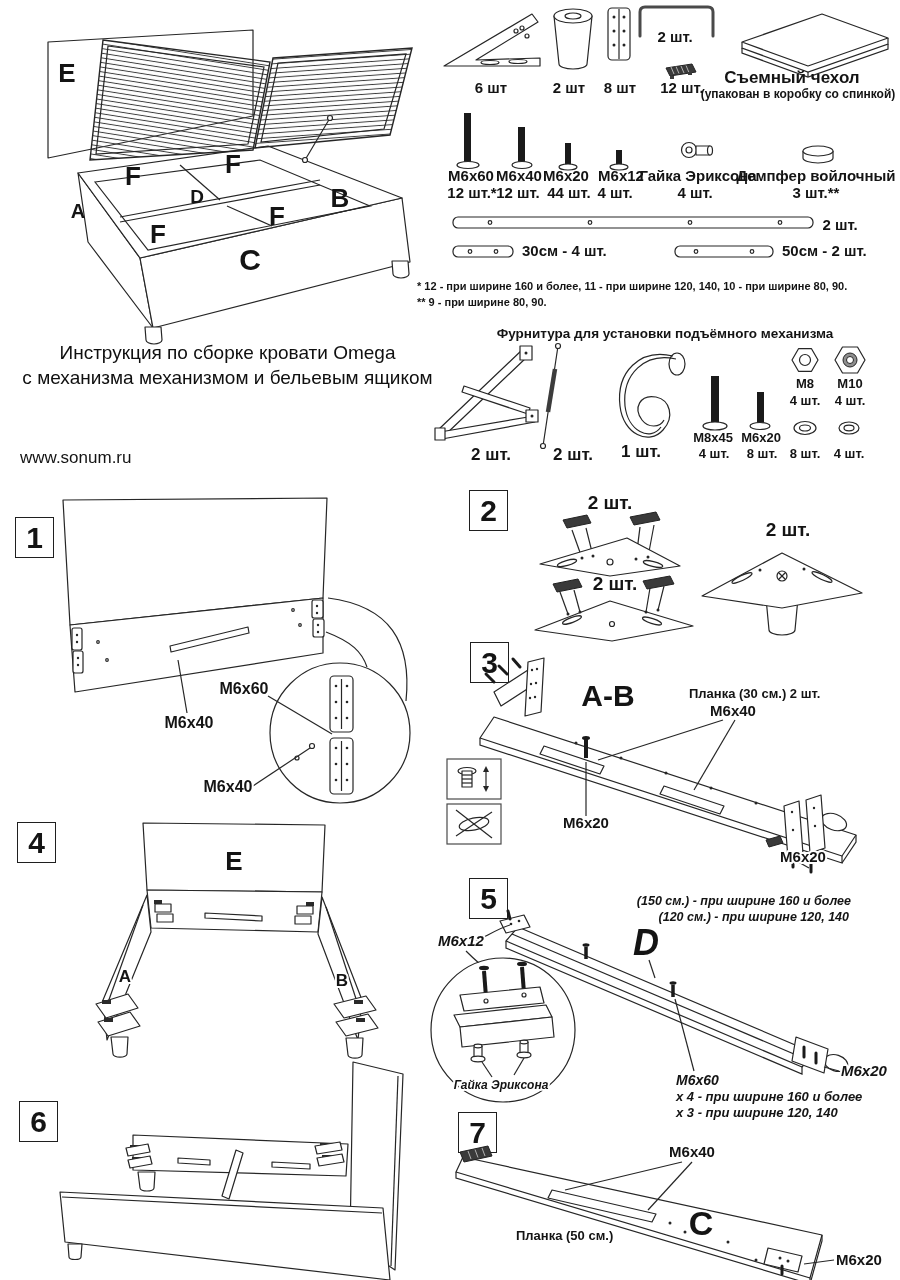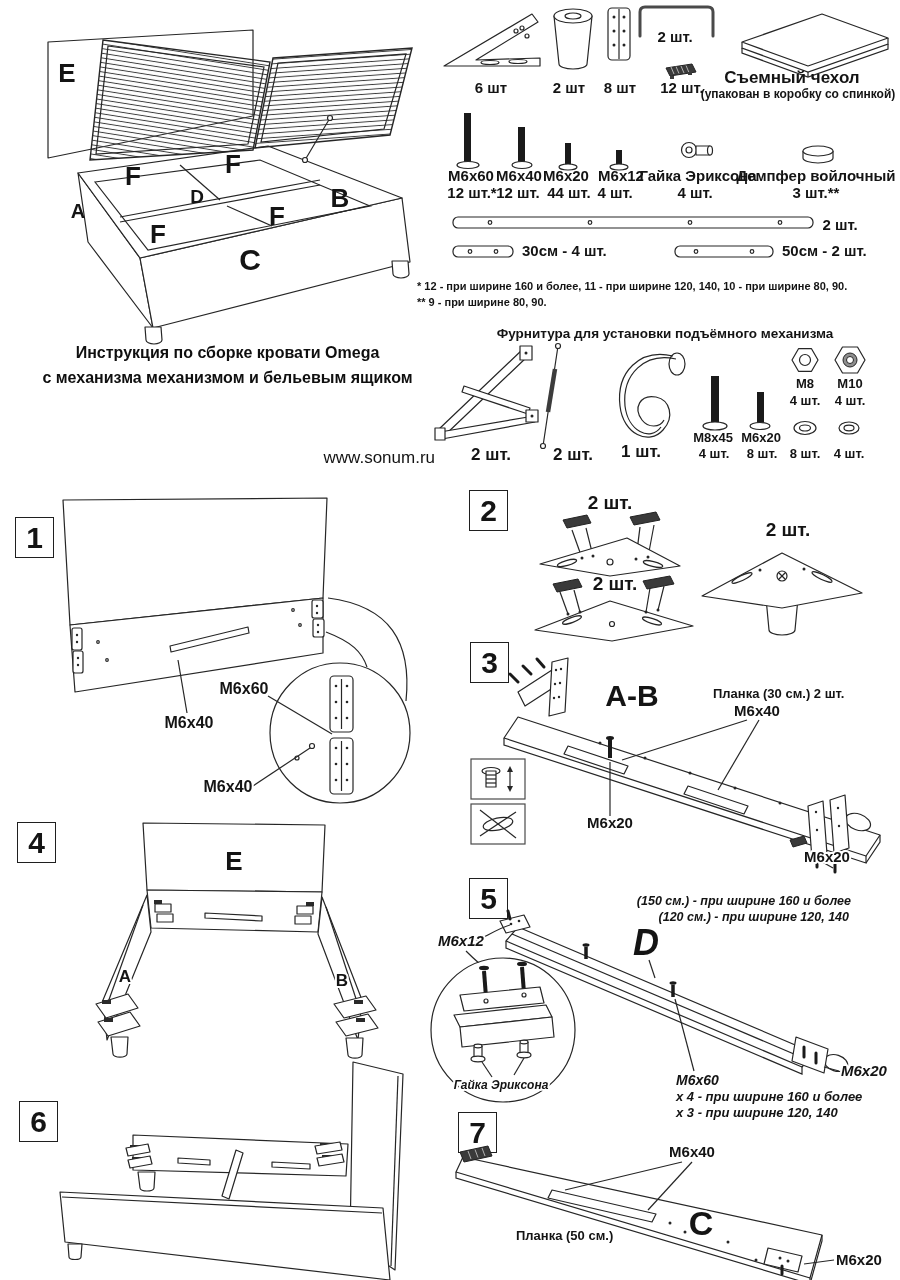--- a/index.html
+++ b/index.html
@@ -6,22 +6,22 @@
   .canvas{position:relative;width:900px;height:1280px;background:#ffffff;
     font-family:"Liberation Sans",sans-serif;color:#141414;overflow:hidden;}
   .abs{position:absolute;}
   .fig svg{overflow:visible;display:block;}
   svg text{font-family:"Liberation Sans",sans-serif;fill:#141414;}
   .b{font-weight:bold;}
   .halo{stroke:#ffffff;stroke-width:4px;paint-order:stroke;stroke-linejoin:round;}
   .stepbox{position:absolute;width:37px;height:39px;border:1.6px solid #1f1f1f;background:#fff;
     display:flex;align-items:center;justify-content:center;font-size:30px;font-weight:600;}
   .title{position:absolute;left:20px;top:340px;width:415px;text-align:center;
-    font-size:16px;line-height:25px;color:#0f0f0f;font-weight:bold;}
-  .site{position:absolute;left:20px;top:448px;width:415px;text-align:right;font-size:17px;}
+    font-size:19px;line-height:25px;color:#0f0f0f;}
+  .site{position:absolute;left:20px;top:448px;width:415px;text-align:left;font-size:17px;}
   .fnotes{position:absolute;left:417px;top:278px;width:482px;font-size:11px;font-weight:bold;
     line-height:16px;white-space:nowrap;}
   .ln{stroke:#262626;stroke-width:1.2;fill:none;}
   .pl{fill:#ffffff;stroke:#262626;stroke-width:1.2;stroke-linejoin:round;}
 </style>
 </head>
 <body>
 
 <div class="canvas">
 
@@ -409,21 +409,21 @@
           <circle cx="198" cy="132" r="1.5" fill="#262626"></circle>
       </g>
       <g class="b halo" font-size="19" text-anchor="middle">
         <text x="150" y="31">2 шт.</text>
         <text x="328" y="58">2 шт.</text>
         <text x="155" y="112">2 шт.</text>
       </g>
     </svg>
   </div>
 
-  <div class="abs fig" style="left:460px;top:640px;">
+  <div class="abs fig" style="left:436px;top:640px;">
     <svg width="440" height="240" viewBox="0 0 440 240">
       <g>
         <polygon class="pl" points="58,77 420,195 406,216 44,98"></polygon>
         <path class="ln" d="M44,98 L44,105 L406,223 L406,216"></path>
         <path class="ln" d="M420,195 L420,202 L406,223"></path>
         <circle cx="140" cy="103" r="1.5" fill="#262626"></circle>
           <circle cx="185" cy="118" r="1.5" fill="#262626"></circle>
         <circle cx="230" cy="133" r="1.5" fill="#262626"></circle>
           <circle cx="275" cy="148" r="1.5" fill="#262626"></circle>
         <circle cx="320" cy="163" r="1.5" fill="#262626"></circle>

